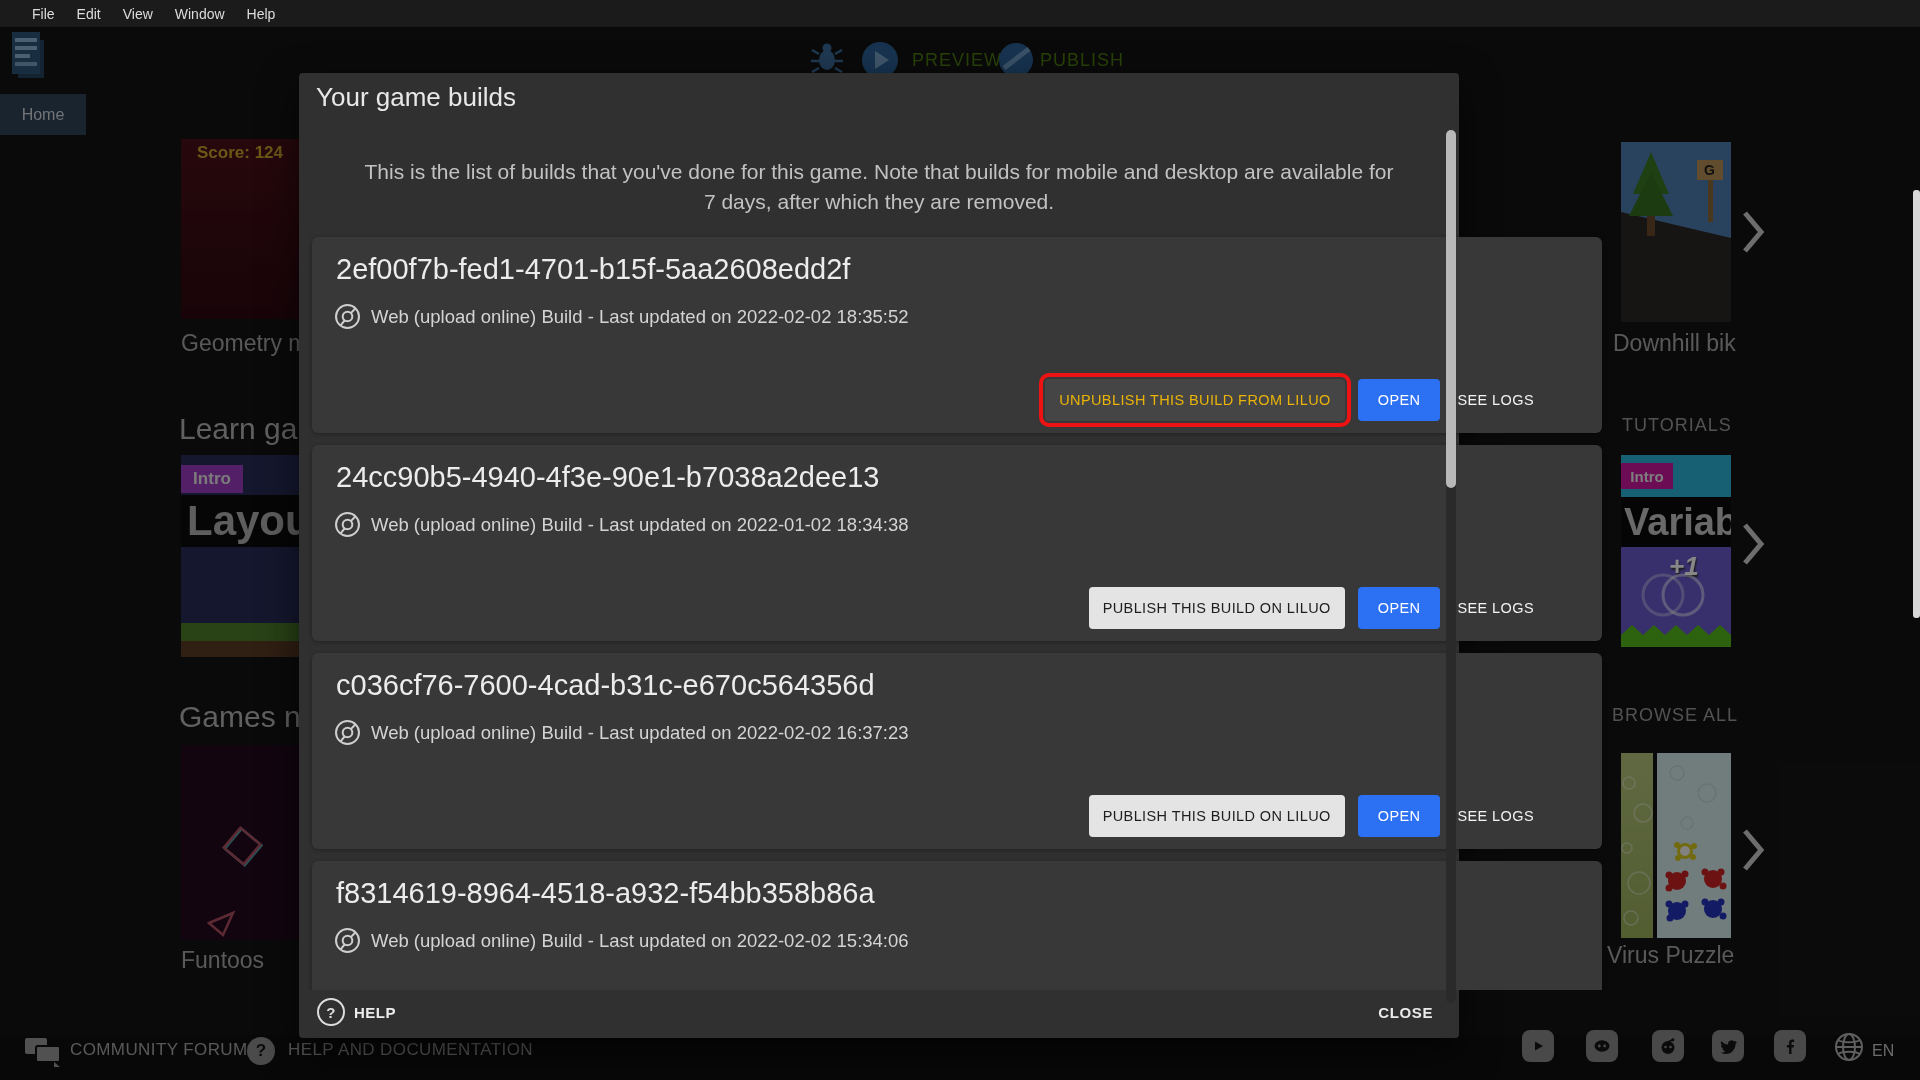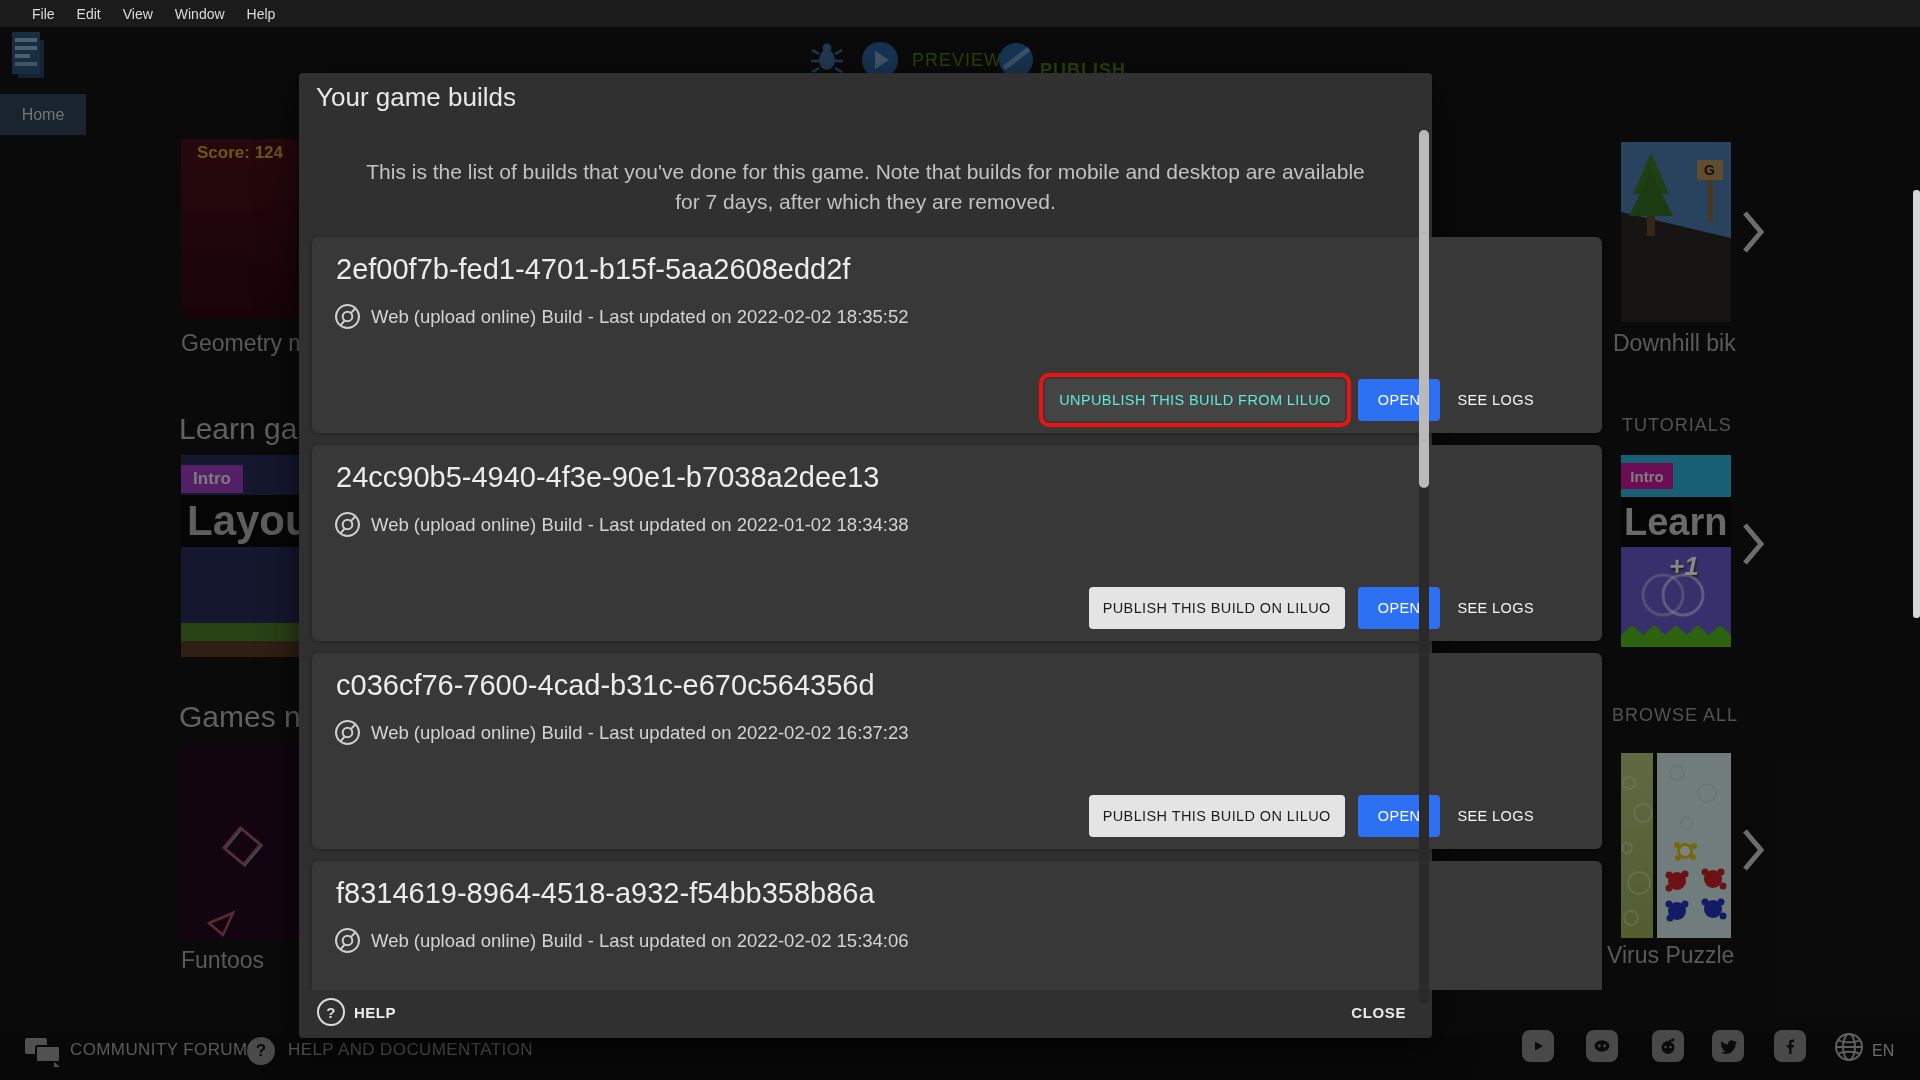--- a/index.html
+++ b/index.html
@@ -21,35 +21,35 @@
   
   .thumb{position:absolute;overflow:hidden;}
   .caption{position:absolute;font-size:23px;color:#a8a8a8;white-space:nowrap;}
   .heading{position:absolute;font-size:30px;color:#b6b6b6;white-space:nowrap;}
   .linklbl{position:absolute;font-size:18px;color:#9c9c9c;letter-spacing:1px;white-space:nowrap;}
   .chev{position:absolute;width:24px;height:44px;}
 
   
   #overlay{position:absolute;left:0;top:27px;width:1920px;height:1053px;background:rgba(0,0,0,.47);z-index:40;}
   #modal{position:absolute;left:299px;top:73px;width:1133px;height:965px;background:#303030;
-         border-radius:4px;z-index:50;box-shadow:0 14px 38px rgba(0,0,0,.6);}
+         border-radius:4px;z-index:50;box-shadow:0 14px 38px rgba(0,0,0,.6);padding-left:27px;}
   #mtitle{position:absolute;left:17px;top:9px;font-size:26px;color:#e8e8e8;}
   #mdesc{position:absolute;left:58px;right:58px;top:84px;text-align:center;
          font-size:21px;line-height:1.45;color:#c2c2c2;}
   #cards{position:absolute;left:0;top:155px;width:1321px;height:762px;overflow:hidden;}
   .card{position:absolute;left:13px;width:1290px;height:196px;background:#383838;
         border-radius:6px;box-shadow:0 1px 4px rgba(0,0,0,.35);}
   .bid{position:absolute;left:24px;top:16px;font-size:29px;color:#ececec;}
   .brow{position:absolute;left:22px;top:66px;display:flex;align-items:center;gap:10px;
         color:#d4d4d4;font-size:18.5px;}
   .btnrow{position:absolute;right:64px;top:142px;display:flex;align-items:center;gap:13px;}
   .btn{height:42px;border:none;border-radius:4px;font-family:"Liberation Sans",sans-serif;
        font-size:14.5px;font-weight:500;letter-spacing:.4px;display:flex;align-items:center;
        padding:0 14px;cursor:pointer;white-space:nowrap;}
-  .btn.dark{background:#454545;color:#5eead4;}
+  .btn.dark{background:#454545;color:#eab308;}
   .btn.light{background:var(--publish-bg,#e4e4e4);color:#1e1e1e;}
   .btn.open{background:var(--accent,#2c70f4);color:#fff;padding:0 20px;}
   .btn.text{background:transparent;color:#f2f2f2;padding:0 4px;}
   .hl{outline:4px solid var(--red,#ee1212);outline-offset:2px;}
   #mtrack{position:absolute;right:3px;top:57px;width:10px;height:873px;background:#2a2a2a;border-radius:5px;}
   #mthumb{position:absolute;right:3px;top:57px;width:10px;height:358px;background:#b9b9b9;border-radius:5px;}
   #mfooter{position:absolute;left:18px;right:26px;top:920px;height:38px;display:flex;
            align-items:center;justify-content:space-between;}
   #help-btn{display:flex;align-items:center;gap:9px;color:#ececec;font-size:15px;
             font-weight:600;letter-spacing:.5px;cursor:pointer;}
@@ -105,21 +105,21 @@
 
   <div class="abs circle-icon" style="left:862px;top:42px;width:36px;height:36px;background:#2d6098;">
     <div class="abs" style="left:13px;top:9px;width:0;height:0;border-top:9px solid transparent;border-bottom:9px solid transparent;border-left:14px solid #7aa4c8;"></div>
   </div>
   <span class="abs tool-label" style="left:912px;top:50px;">PREVIEW</span>
 
   <svg class="abs" style="left:998px;top:42px;" width="36" height="36" viewBox="0 0 36 36">
     <circle cx="18" cy="18" r="17" fill="#2d6098"></circle>
     <path d="M6 26 C14 20 24 12 31 7" stroke="#6e9cc4" stroke-width="5" fill="none"></path>
   </svg>
-  <span class="abs tool-label" style="left:1040px;top:60px;font-weight:bold;">PUBLISH</span>
+  <span class="abs tool-label" style="left:1040px;top:50px;">PUBLISH</span>
 
   <div id="home-tab">
     <span>Home</span>
   </div>
 
   <div class="thumb" style="left:181px;top:139px;width:118px;height:180px;background:linear-gradient(#4a1018,#2e0910);">
     <div style="text-align:center;padding-top:4px;color:#c9a62c;font-weight:700;font-size:17px;">Score: 124</div>
   </div>
   <div class="caption" style="left:181px;top:330px;">Geometry m</div>
 
@@ -157,21 +157,21 @@
   </div>
   <div class="caption" style="left:1613px;top:330px;">Downhill bik</div>
   <svg class="chev" style="left:1742px;top:210px;" viewBox="0 0 24 44">
     <polyline points="3,3 19,22 3,41" fill="none" stroke="#cfcfcf" stroke-width="5"></polyline>
   </svg>
   <div class="linklbl" style="left:1622px;top:415px;">TUTORIALS</div>
 
   <div class="thumb" style="left:1621px;top:455px;width:110px;height:192px;background:#6a5ace;">
     <div class="abs" style="left:0;top:0;width:110px;height:42px;background:#2cb6da;"></div>
     <div class="abs" style="left:0;top:8px;width:52px;height:26px;background:#cc17a0;color:#ececec;font-weight:700;font-size:15px;display:flex;align-items:center;justify-content:center;">Intro</div>
-    <div class="abs" style="left:0;top:42px;width:110px;height:50px;background:#0b0b0b;color:#c6c6c6;font-weight:700;font-size:38px;line-height:50px;padding-left:3px;overflow:hidden;">Learn</div>
+    <div class="abs" style="left:0;top:42px;width:110px;height:50px;background:#0b0b0b;color:#c6c6c6;font-weight:700;font-size:38px;line-height:50px;padding-left:3px;overflow:hidden;">Variab</div>
     <div class="abs" style="left:48px;top:96px;color:#fff;font-weight:700;font-style:italic;font-size:26px;text-shadow:1px 2px 2px #333;">+1</div>
     <svg class="abs" style="left:0;top:110px;" width="110" height="82" viewBox="0 0 110 82">
       <circle cx="42" cy="30" r="20" fill="none" stroke="rgba(255,255,255,.35)" stroke-width="3"></circle>
       <circle cx="62" cy="30" r="20" fill="none" stroke="rgba(255,255,255,.5)" stroke-width="3"></circle>
       <path d="M0 82 L0 70 L11 60 L22 70 L33 60 L44 70 L55 60 L66 70 L77 60 L88 70 L99 60 L110 70 L110 82 Z" fill="#55bc1c"></path>
     </svg>
   </div>
   <svg class="chev" style="left:1742px;top:522px;" viewBox="0 0 24 44">
     <polyline points="3,3 19,22 3,41" fill="none" stroke="#cfcfcf" stroke-width="5"></polyline>
   </svg>

